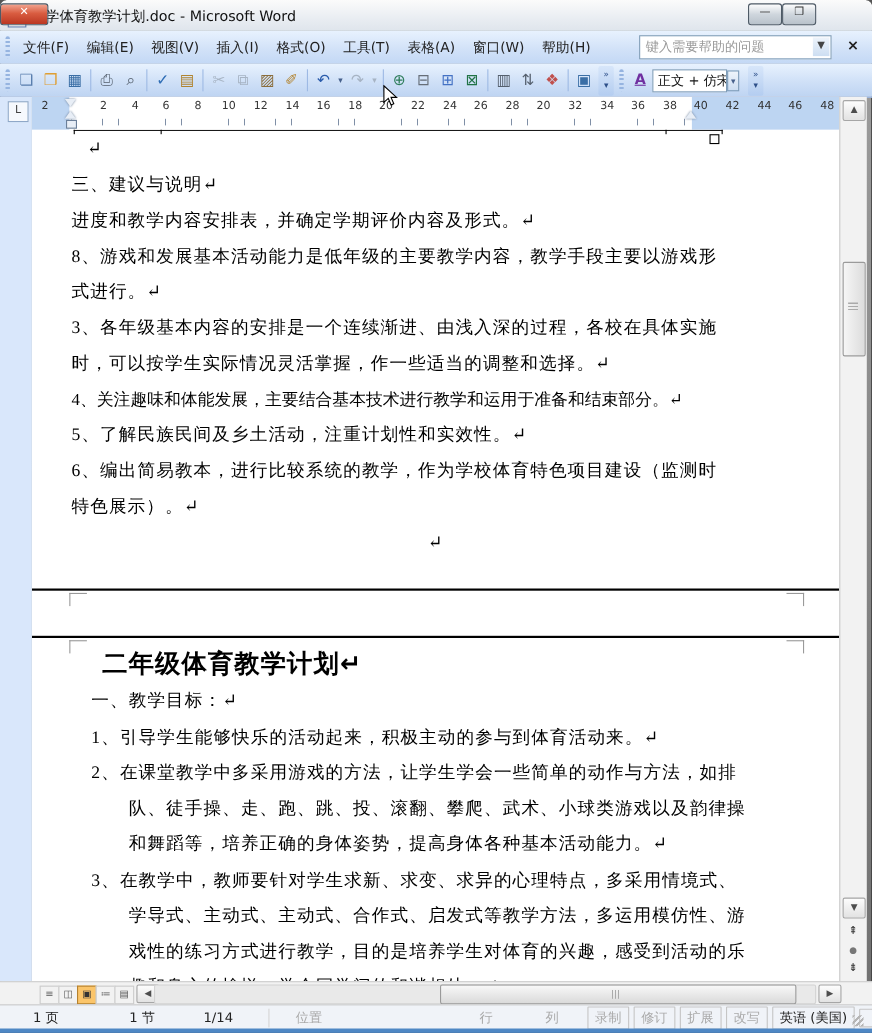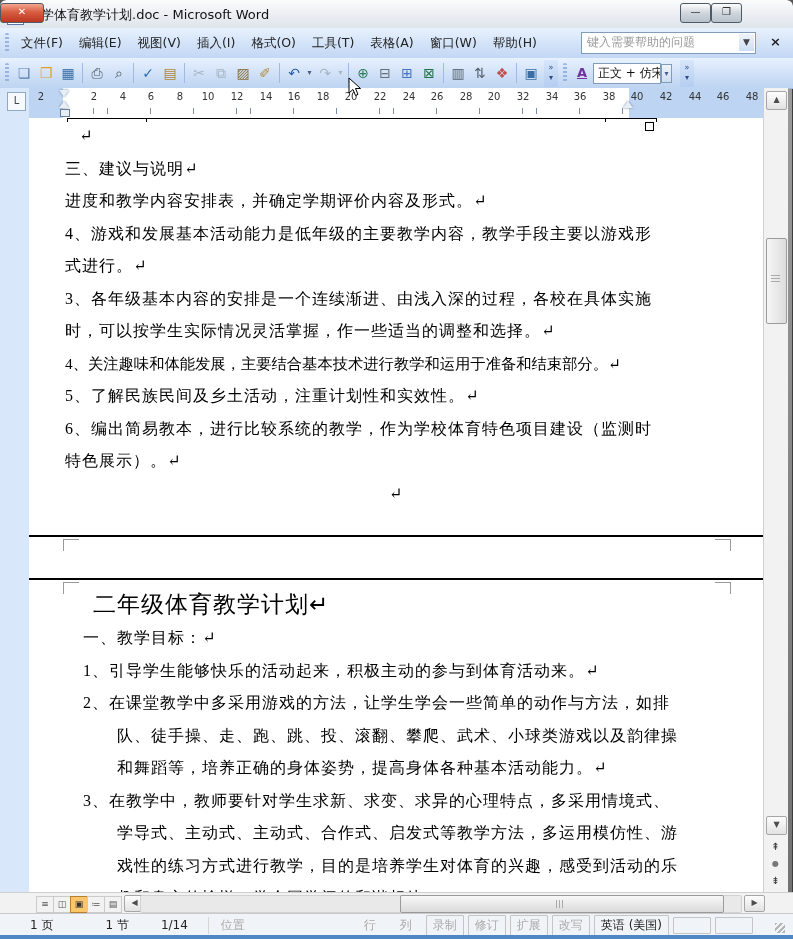--- a/index.html
+++ b/index.html
@@ -64,21 +64,21 @@
   .stub{position:absolute;top:-3px;width:1px;height:7px;background:#000;}
   #tbl-handle{position:absolute;left:616px;top:4px;width:7px;height:7px;border:1px solid #000;background:#fff;}
   .dl{position:relative;height:32.5px;line-height:32.5px;font-size:16px;letter-spacing:1px;
       padding-left:36px;white-space:nowrap;}
   .dl.tight{font-size:15.3px;letter-spacing:0;}
   .dl.ctr{text-align:center;padding-left:0;}
   #p1{position:absolute;left:0;top:2px;width:734px;}
   #p2{position:absolute;left:0;top:468px;width:734px;}
   #p2 .dl{padding-left:54px;}
   #p2 .dl.ind{padding-left:88px;}
-  #heading{height:36px;line-height:36px;font-size:23px;font-weight:normal;letter-spacing:1px;
+  #heading{height:36px;line-height:36px;font-size:23px;font-weight:bold;letter-spacing:1px;
     padding-left:64px;font-family:"DejaVu Sans","Liberation Sans",sans-serif;}
   .pgline{position:absolute;left:0;width:734px;height:2px;background:#000;}
   .cm{position:absolute;width:15px;height:11px;}
   .cm.l{border-left:1px solid #9a9a9a;border-top:1px solid #9a9a9a;}
   .cm.r{border-right:1px solid #9a9a9a;border-top:1px solid #9a9a9a;}
   
   #vscroll{position:absolute;left:763px;top:88px;width:24px;height:804px;background:#f2f2f2;
     border-left:1px solid #d0d0d0;}
   .sbtn{position:absolute;left:2px;width:19px;height:17px;background:linear-gradient(#fdfdfd,#e2e2e2);
     border:1px solid #a6a6a6;border-radius:2px;text-align:center;font-size:8px;color:#4d4d4d;line-height:16px;}
@@ -94,21 +94,21 @@
   .vwbtn.active{background:#fbc56a;border:1px solid #b5812f;color:#333;}
   #hthumb{position:absolute;left:400px;top:2px;width:322px;height:16px;
     background:linear-gradient(#f8f8f8,#dadada);border:1px solid #9a9a9a;border-radius:2px;}
   #hthumb:after{content:"";position:absolute;left:48%;top:4px;width:8px;height:8px;
     background:repeating-linear-gradient(90deg,#aaa 0 1px,transparent 1px 3px);}
   #htrack{position:absolute;left:140px;top:2px;width:600px;height:16px;background:#e9e9e9;
     border:1px solid #d2d2d2;border-radius:2px;}
   
   #statusbar{position:absolute;left:0;top:913px;width:793px;height:22px;background:#f0f3f8;
     border-top:1px solid #c9c9c9;display:flex;align-items:center;font-size:12px;color:#222;}
-  .scell{padding:0 12px;white-space:nowrap;}
+  .scell{padding:0 24px;white-space:nowrap;}
   .scell.gray{color:#a9a9a9;}
   .sbox{border:1px solid #c5c5c5;margin:0 2px;padding:1px 6px;white-space:nowrap;border-radius:1px;}
   .sbox.gray{color:#ababab;}
   #grip{position:absolute;right:8px;bottom:3px;width:10px;height:10px;
     background:repeating-linear-gradient(135deg,#b5b5b5 0 2px,transparent 2px 4px);}
   #bottomframe{position:absolute;left:0;top:935px;width:793px;height:4px;background:#4e87c4;}
   #cursor{position:absolute;left:348px;top:77px;}
 </style>
 </head>
 <body>
@@ -232,21 +232,21 @@
         <div class="stub" style="left:79px"></div>
         <div class="stub" style="left:538px"></div>
         <div class="stub" style="left:589px"></div>
       </div>
       <div id="tbl-handle"></div>
 
       <div id="p1">
         <div class="dl" style="padding-left:50px">↵</div>
         <div class="dl">三、建议与说明↵</div>
         <div class="dl">进度和教学内容安排表，并确定学期评价内容及形式。↵</div>
-        <div class="dl">4、游戏和发展基本活动能力是低年级的主要教学内容，教学手段主要以游戏形</div>
+        <div class="dl">8、游戏和发展基本活动能力是低年级的主要教学内容，教学手段主要以游戏形</div>
         <div class="dl">式进行。↵</div>
         <div class="dl">3、各年级基本内容的安排是一个连续渐进、由浅入深的过程，各校在具体实施</div>
         <div class="dl">时，可以按学生实际情况灵活掌握，作一些适当的调整和选择。↵</div>
         <div class="dl tight">4、关注趣味和体能发展，主要结合基本技术进行教学和运用于准备和结束部分。↵</div>
         <div class="dl">5、了解民族民间及乡土活动，注重计划性和实效性。↵</div>
         <div class="dl">6、编出简易教本，进行比较系统的教学，作为学校体育特色项目建设（监测时</div>
         <div class="dl">特色展示）。↵</div>
         <div class="dl ctr">↵</div>
       </div>
 

